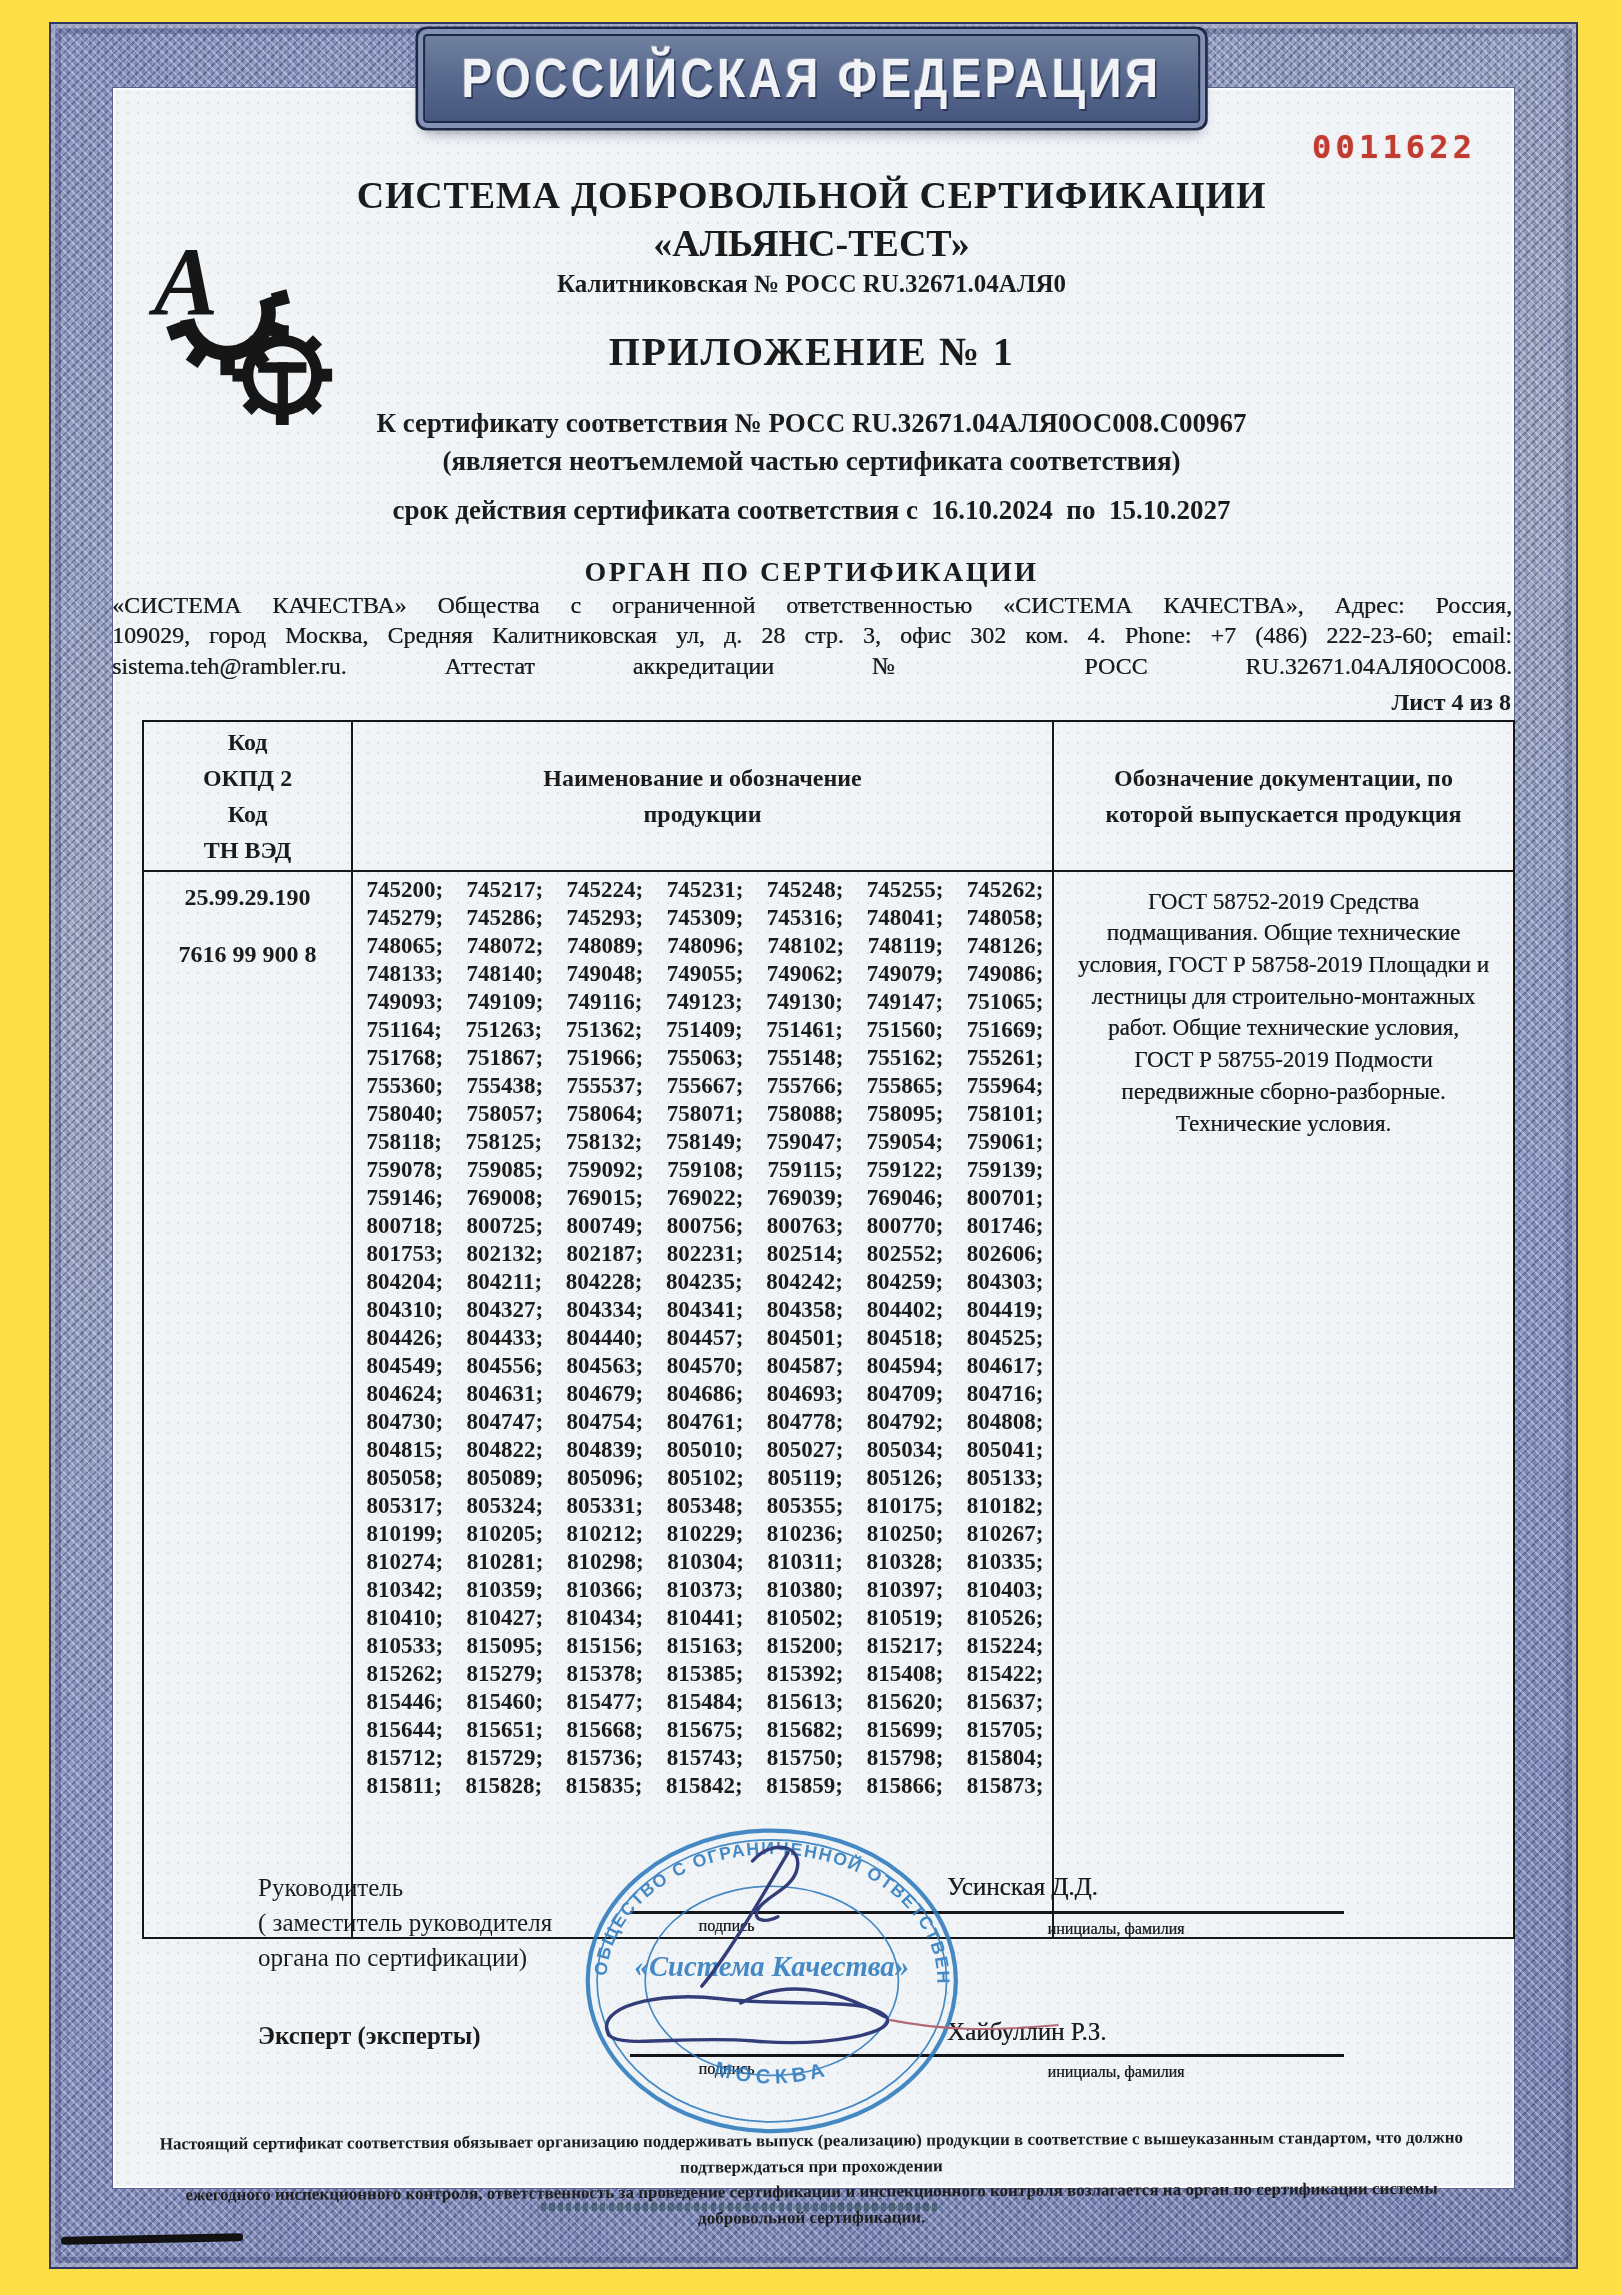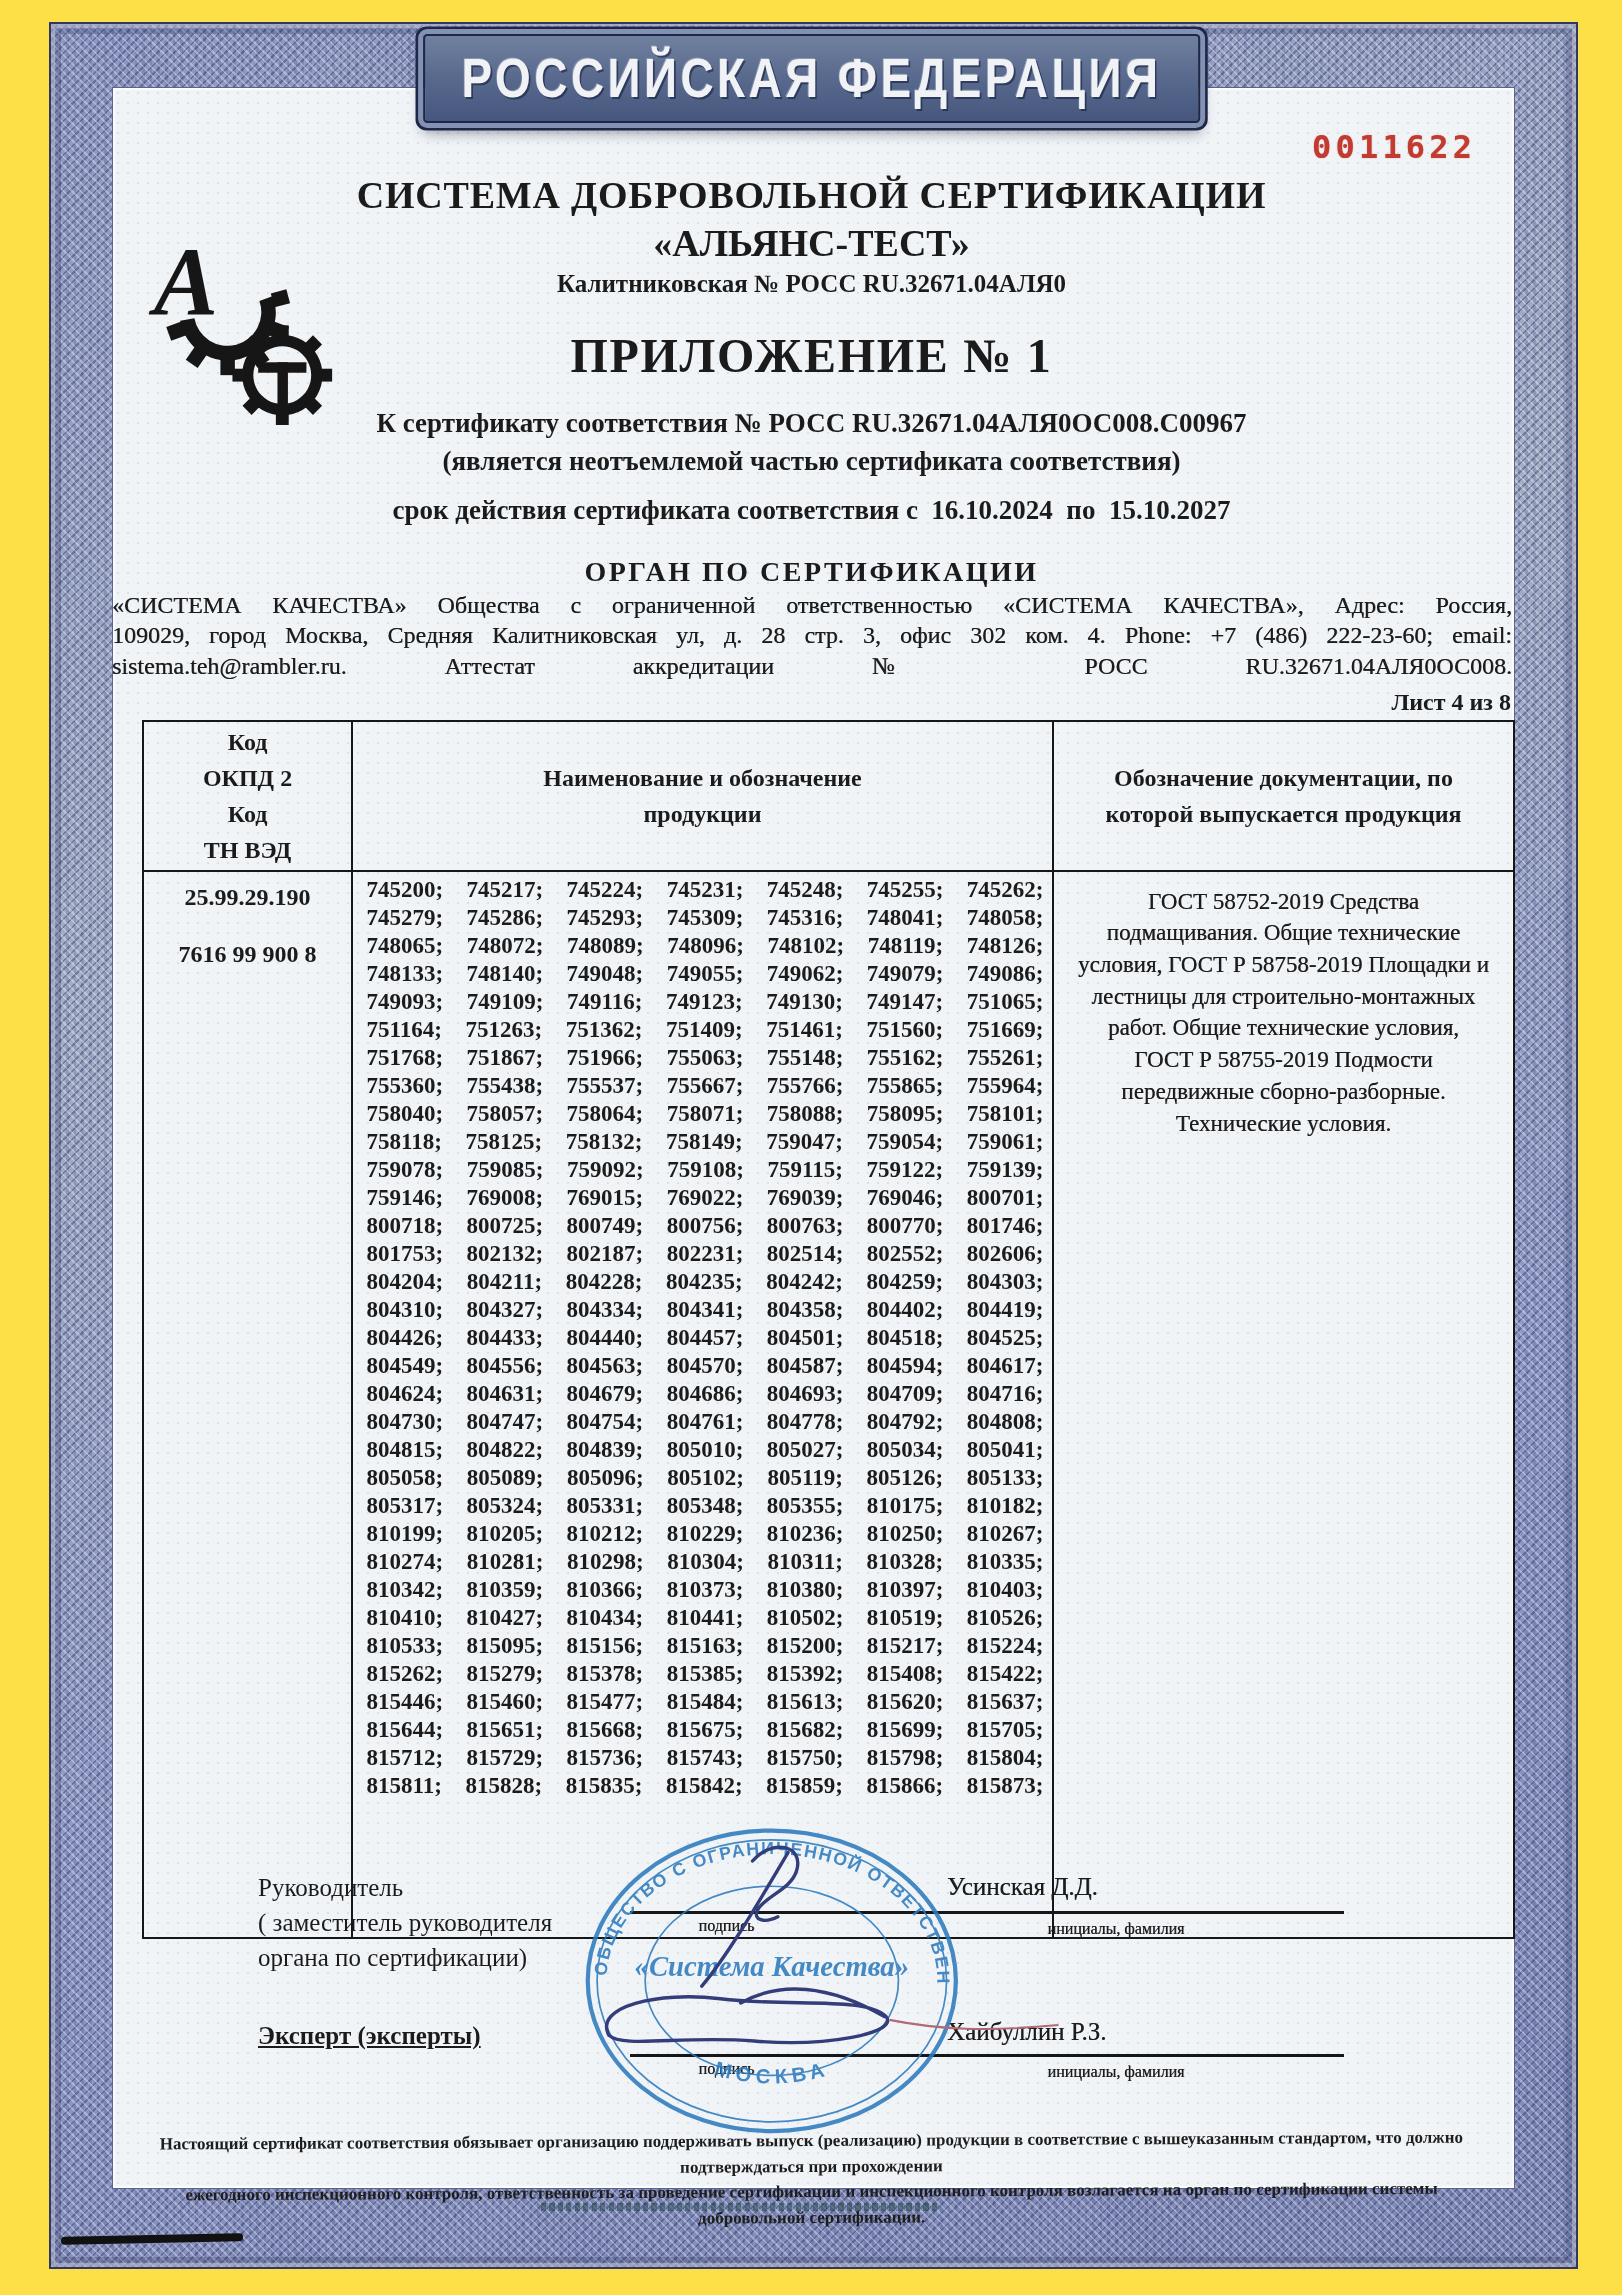--- a/index.html
+++ b/index.html
@@ -30,21 +30,21 @@
     text-shadow:1.7px 1.7px 0 rgba(20,30,60,.6), -0.8px -0.8px 0 rgba(255,255,255,.25);}
   .serial{position:absolute;left:1312px;top:128px;z-index:6;font-family:"DejaVu Sans Mono",monospace;
     font-weight:bold;font-size:32px;color:#c23b30;letter-spacing:4.2px;
     text-shadow:0 0 1.3px rgba(194,59,48,.55);}
   
   .ctr{position:absolute;left:110px;width:1403px;text-align:center;white-space:pre-line;}
   .ink{text-shadow:0.4px 0.3px 0 rgba(25,25,25,.72);}
   .t-system{top:173px;font-weight:bold;font-size:38px;letter-spacing:0.8px;}
   .t-name{top:221px;font-weight:bold;font-size:38px;}
   .t-reg{top:270px;font-weight:bold;font-size:25px;}
-  .t-app{top:328px;font-weight:bold;font-size:48px;letter-spacing:1.7px;}
+  .t-app{top:328px;font-weight:bold;font-size:40px;letter-spacing:1.7px;}
   .t-cert1{top:408px;font-weight:bold;font-size:27px;}
   .t-cert2{top:446px;font-weight:bold;font-size:27px;}
   .t-valid{top:495px;font-weight:bold;font-size:27px;white-space:pre;}
   .t-org{top:556px;font-weight:bold;font-size:28px;letter-spacing:2.5px;}
   .org-text{position:absolute;left:112px;top:590px;width:1400px;font-size:24px;line-height:1.27;
     white-space:pre-line;text-align:justify;text-align-last:justify;}
   .sheet{position:absolute;right:112px;top:689px;font-weight:bold;font-size:24px;}
   
   .cert-table{position:absolute;left:142px;top:720px;width:1373px;height:1219px;z-index:2;
     display:grid;grid-template-columns:209px 701px 1fr;grid-template-rows:150px 1fr;
@@ -54,21 +54,21 @@
   .hcell{border-bottom:2.5px solid #161616;display:flex;align-items:center;justify-content:center;
     text-align:center;font-weight:bold;font-size:24px;line-height:1.5;white-space:pre-line;}
   .codes-col{padding-top:12px;text-align:center;font-weight:bold;font-size:24px;}
   .okpd{margin-bottom:30px;}
   .codes{padding:4.2px 8.5px 0 13.5px;font-weight:bold;font-size:23px;line-height:28px;
     white-space:pre-line;text-align:justify;text-align-last:justify;}
   .docs{padding:13.5px 24px;text-align:center;font-size:23px;line-height:1.38;}
   
   .sig-head{position:absolute;left:258px;top:1870px;font-weight:normal;font-size:25px;
     line-height:1.4;white-space:pre-line;}
-  .sig-expert{position:absolute;left:258px;top:2022px;font-weight:bold;font-size:25px;text-decoration:underline;}
+  .sig-expert{position:absolute;left:258px;top:2022px;font-weight:bold;font-size:25px;}
   .sigline{position:absolute;height:2.5px;background:#15151a;z-index:6;}
   .line1{left:630px;top:1911px;width:714px;}
   .line2{left:630px;top:2054px;width:714px;}
   .cap{position:absolute;font-size:16px;text-align:center;z-index:6;}
   .cap-p1{left:642px;top:1917px;width:169px;}
   .cap-p2{left:642px;top:2060px;width:169px;}
   .nm{position:absolute;left:947px;width:338px;text-align:left;font-size:25px;z-index:6;}
   .nm1{top:1873px;} .nm2{top:2018px;}
   .cap-n1{left:947px;top:1920px;width:338px;}
   .cap-n2{left:947px;top:2063px;width:338px;}

